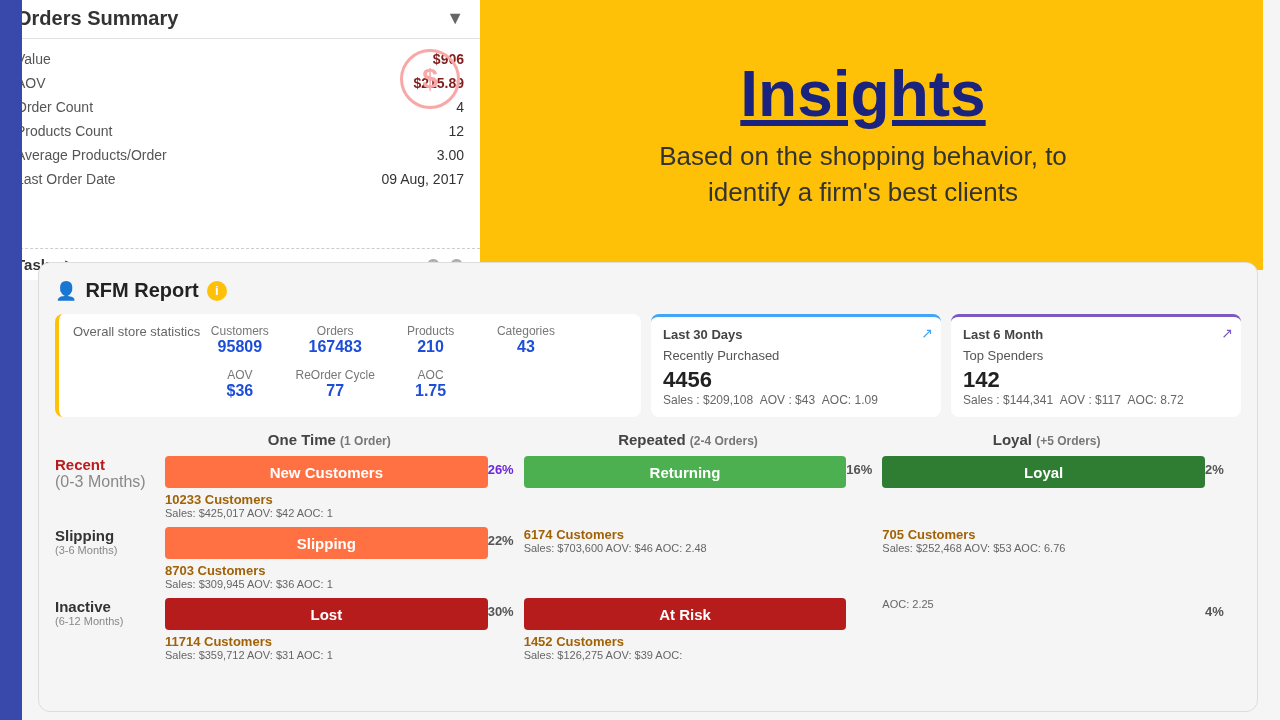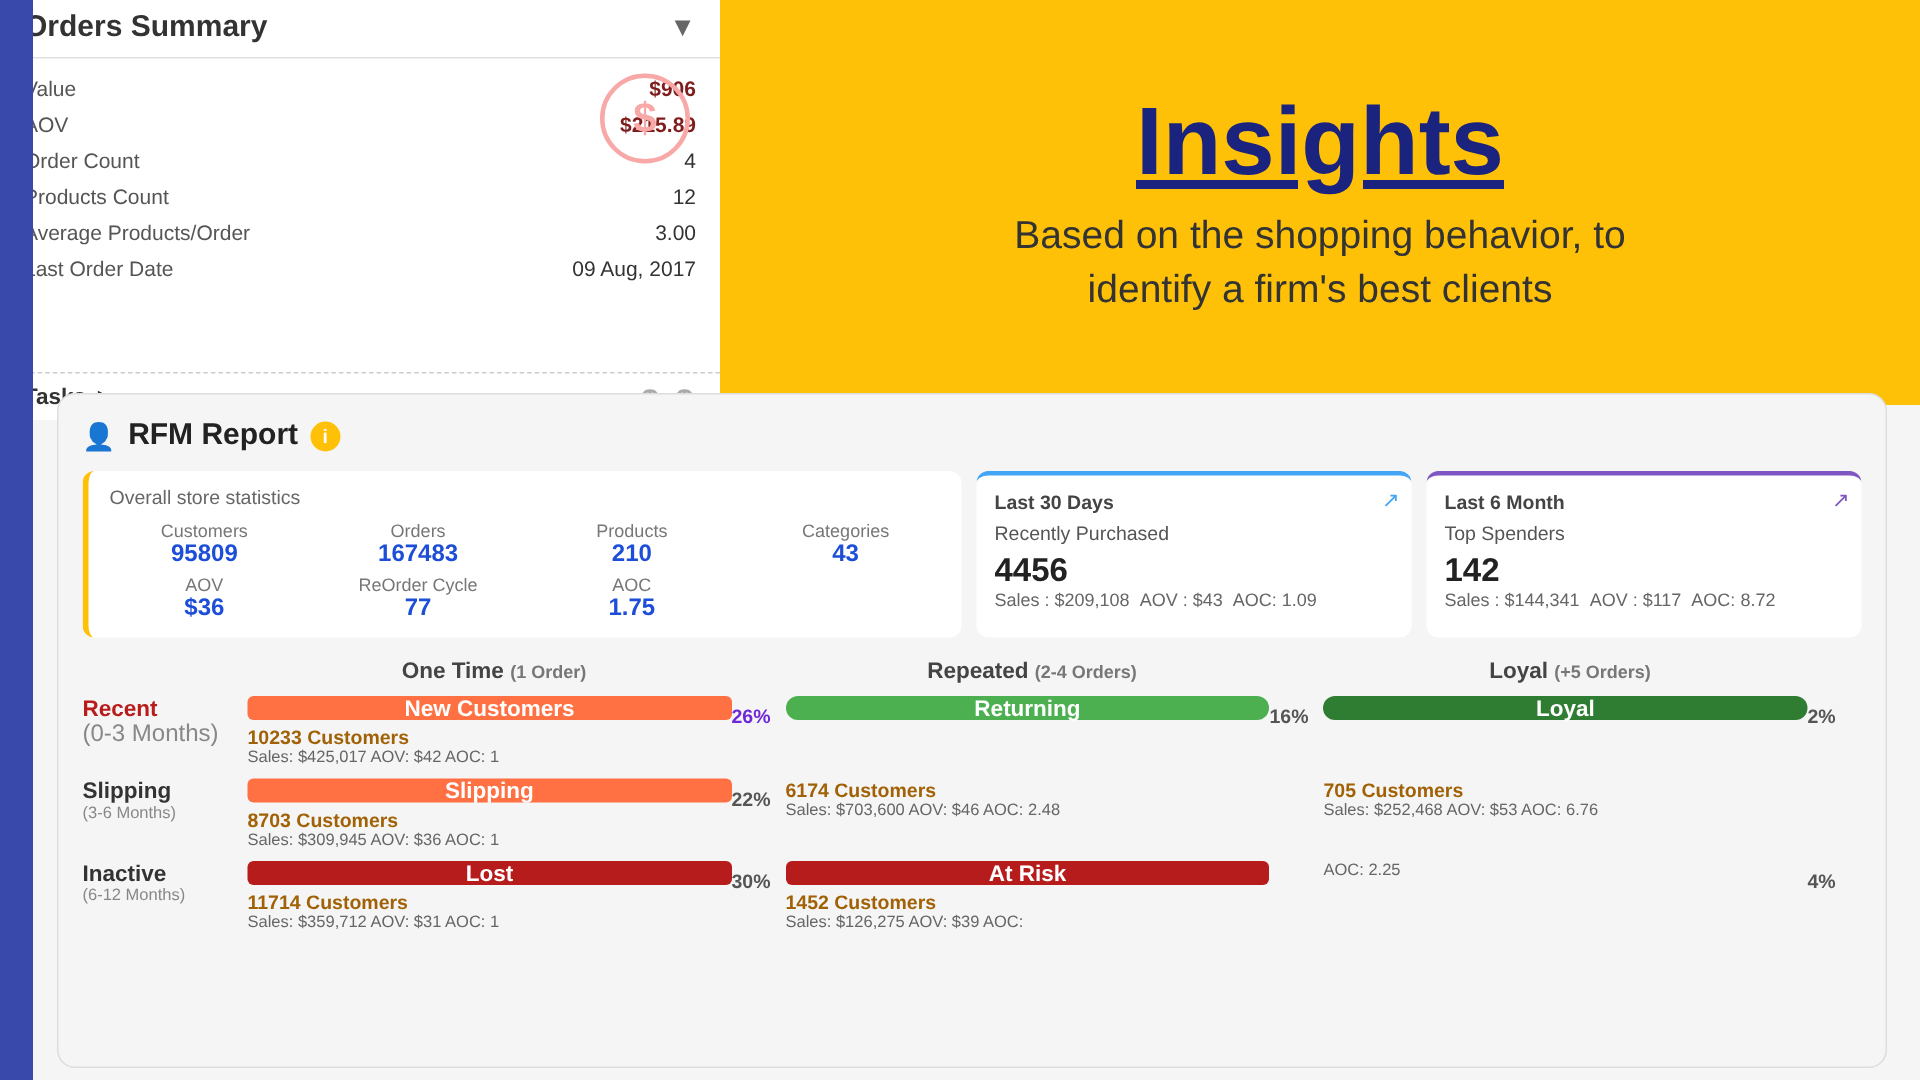--- a/index.html
+++ b/index.html
@@ -8,21 +8,21 @@
       height: 720px;
       overflow: hidden;
       font-family: Arial, sans-serif;
       background: #f5f5f5;
       position: relative;
     }
 
     
     .right-panel {
       position: absolute;
-      right: 0;
+      right: 17px;
       top: 0;
       width: 800px;
       height: 270px;
       background: #FFC107;
       display: flex;
       flex-direction: column;
       align-items: center;
       justify-content: center;
       z-index: 1;
     }
@@ -214,21 +214,21 @@
       margin-bottom: 14px;
     }
 
     .stats-left {
       flex: 1;
       background: #fff;
       border-radius: 8px;
       padding: 10px 14px;
       border-left: 4px solid #FFC107;
       display: flex;
-      flex-direction: column;
+      flex-direction: row;
     }
 
     .stats-left-title {
       font-size: 13px;
       color: #666;
       margin-bottom: 8px;
     }
 
     .stats-grid {
       display: grid;
@@ -310,33 +310,33 @@
       color: #7E57C2;
       font-size: 14px;
     }
 
     
     .rfm-table {
       width: 100%;
     }
 
     .rfm-bar {
-      height: 16px;
+      height: 32px;
       border-radius: 4px;
       display: flex;
       align-items: center;
       justify-content: center;
       font-size: 15px;
       font-weight: bold;
       color: #fff;
       margin-bottom: 4px;
       cursor: pointer;
     }
     .bar-orange { background: #FF7043; }
-    .bar-green { background: #4CAF50; border-radius: 13px; }
+    .bar-green { background: #4CAF50; }
     .bar-dark-red { background: #B71C1C; }
 
     .rfm-cell-customers {
       font-size: 13px;
       font-weight: bold;
       color: #a16207;
       cursor: pointer;
     }
 
     .rfm-cell-meta {

